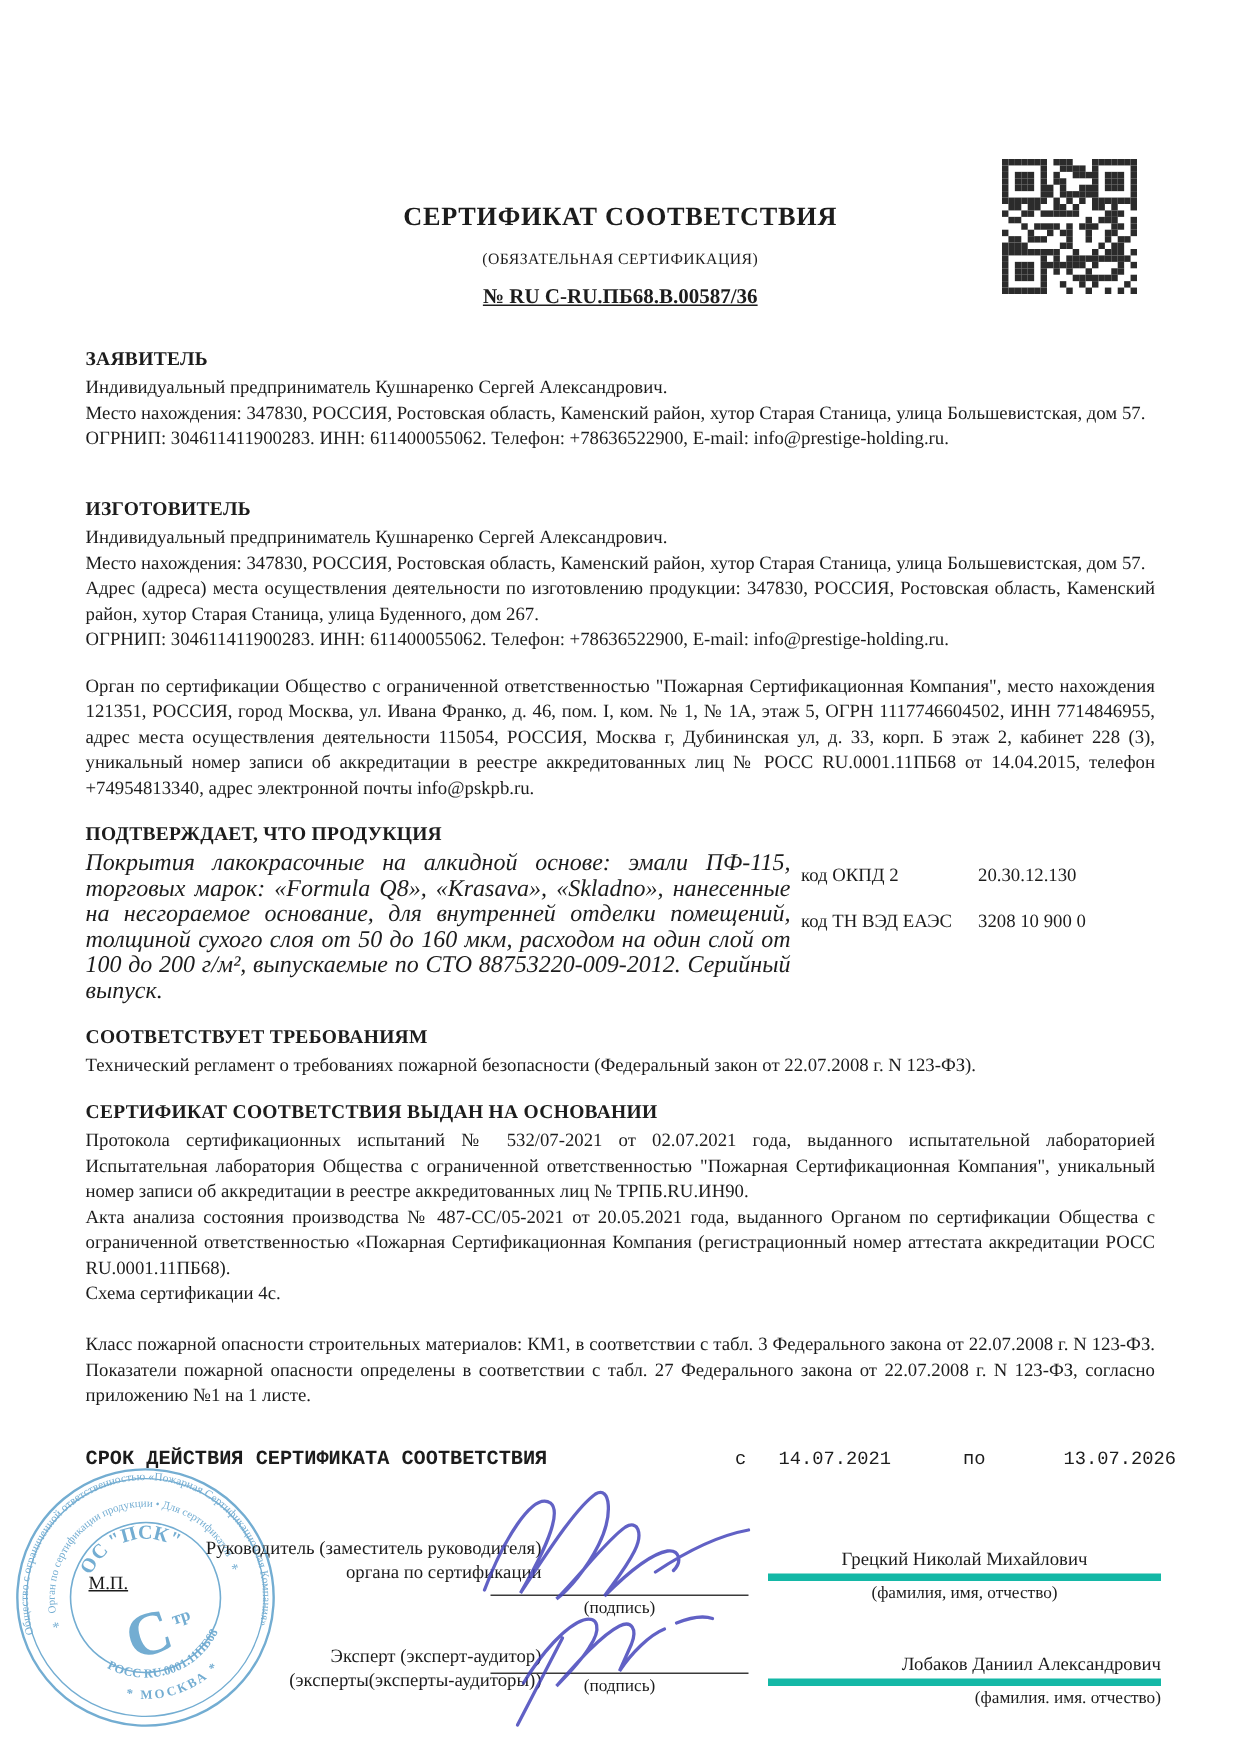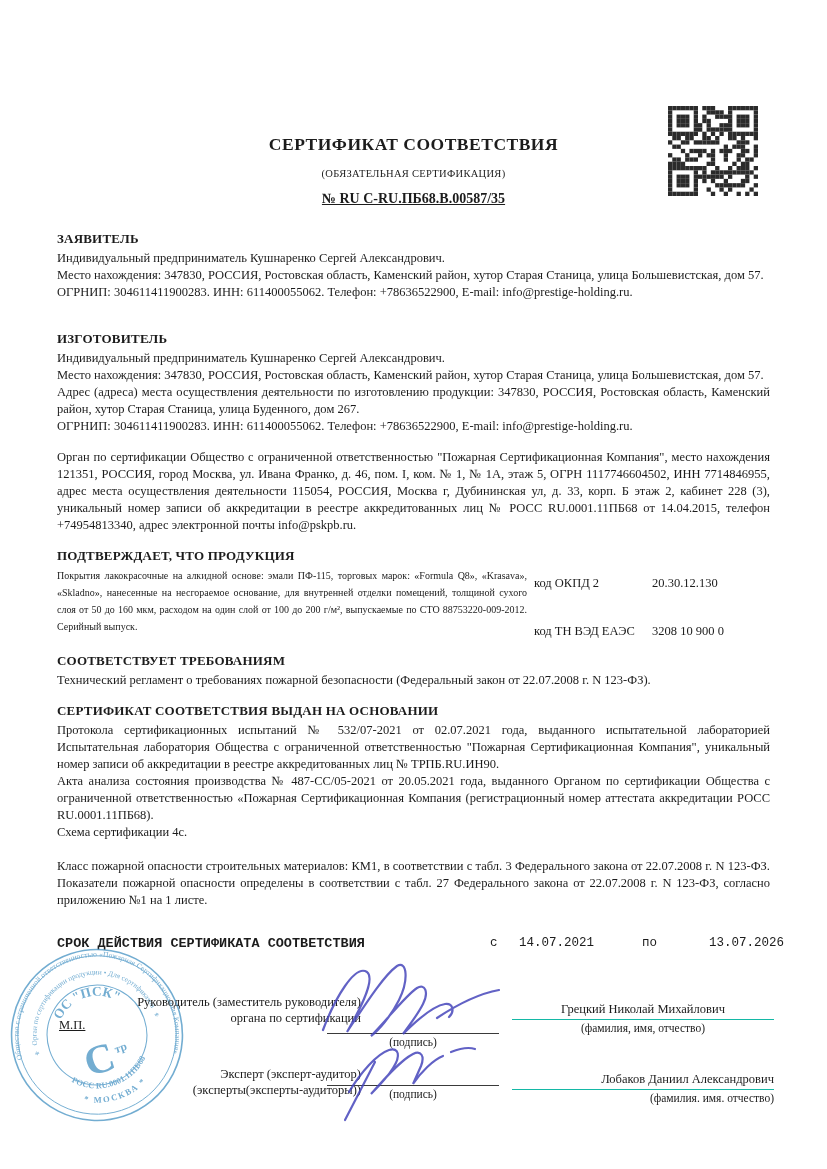--- a/index.html
+++ b/index.html
@@ -23,24 +23,24 @@
   .qr { position:absolute; left:668px; top:106px; width:90px; height:90px; }
 
   
   .sec { margin-top:14px; }
   .sec.gap-lg { margin-top:24px; }
   .sec-h { font-size:13px; font-weight:bold; margin:0 0 3px 0; letter-spacing:.2px; }
   .sec p { margin:0; font-size:12.5px; line-height:17px; text-align:justify; }
 
   
   .prod-wrap { display:flex; align-items:flex-start; }
-  .prod-desc { width:470px; font-size:10px; line-height:17px; text-align:justify; }
+  .prod-desc { width:470px; font-size:16px; line-height:17px; text-align:justify;font-style:italic; }
   .prod-codes { margin-left:auto; width:236px; padding-top:9px; font-size:12.5px; }
   .code-row { display:flex; }
-  .code-row + .code-row { margin-top:33px; }
+  .code-row + .code-row { margin-top:16px; }
   .code-label { width:118px; }
   .code-value { white-space:nowrap; }
 
   
   .validity { position:relative; margin-top:27px; height:18px;font-family:Liberation Mono, monospace; }
   .validity span { position:absolute; top:0; font-size:12.5px; }
   .validity .vh { font-size:13.5px; font-weight:bold; left:0; }
   .v-from-l { left:433px; }
   .v-from-d { left:462px; }
   .v-to-l   { left:585px; }
@@ -57,21 +57,21 @@
   .role-2 { top:82px; }
   .sline { position:absolute; left:270px; width:172px; border-bottom:1px solid #3a3a3a; }
   .sline-1 { top:0; height:50px; }
   .sline-2 { top:54px; height:48px; }
   .scap { position:absolute; left:270px; width:172px; text-align:center; font-size:11.5px; }
   .scap-1 { top:52px; }
   .scap-2 { top:104px; }
   .nblock { position:absolute; left:455px; width:262px; text-align:center; }
   .nblock-1 { top:18px; }
   .nblock-2 { top:88px;text-align:right; }
-  .nname { font-size:12.5px; padding-bottom:2px; border-bottom:1px solid #14b8a6; }
+  .nname { font-size:12.5px; padding-bottom:2px; border-bottom:5px solid #14b8a6; }
   .ncap  { font-size:11.5px; padding-top:2px; }
   .ink { position:absolute; left:252px; top:-30px; width:232px; height:170px; pointer-events:none; }
 </style>
 </head>
 <body>
 
 <div class="page">
 
   <div class="qr">
     <svg id="qr-svg" viewBox="0 0 90 90" width="90" height="90">
@@ -321,21 +321,21 @@
         <rect x="77.14" y="85.71" width="4.29" height="4.29" fill="#2b2b2b"></rect>
         <rect x="85.71" y="85.71" width="4.29" height="4.29" fill="#2b2b2b"></rect>
       </svg>
   </div>
 
   <div class="content">
 
     <div class="hdr">
       <div class="hdr-title">СЕРТИФИКАТ СООТВЕТСТВИЯ</div>
       <div class="hdr-sub">(ОБЯЗАТЕЛЬНАЯ СЕРТИФИКАЦИЯ)</div>
-      <div class="hdr-num"><span>№ RU C-RU.ПБ68.В.00587/35</span></div>
+      <div class="hdr-num"><span>№ RU C-RU.ПБ68.В.00587/36</span></div>
     </div>
 
     <div class="sec gap-lg">
       <div class="sec-h">ЗАЯВИТЕЛЬ</div>
       <p>Индивидуальный предприниматель Кушнаренко Сергей Александрович.</p>
       <p>Место нахождения: 347830, РОССИЯ, Ростовская область, Каменский район, хутор Старая Станица, улица Большевистская, дом 57.</p>
       <p>ОГРНИП: 304611411900283. ИНН: 611400055062. Телефон: +78636522900, E-mail: info@prestige-holding.ru.</p>
     </div>
 
     <div class="sec gap-lg" style="margin-top:30px;">

